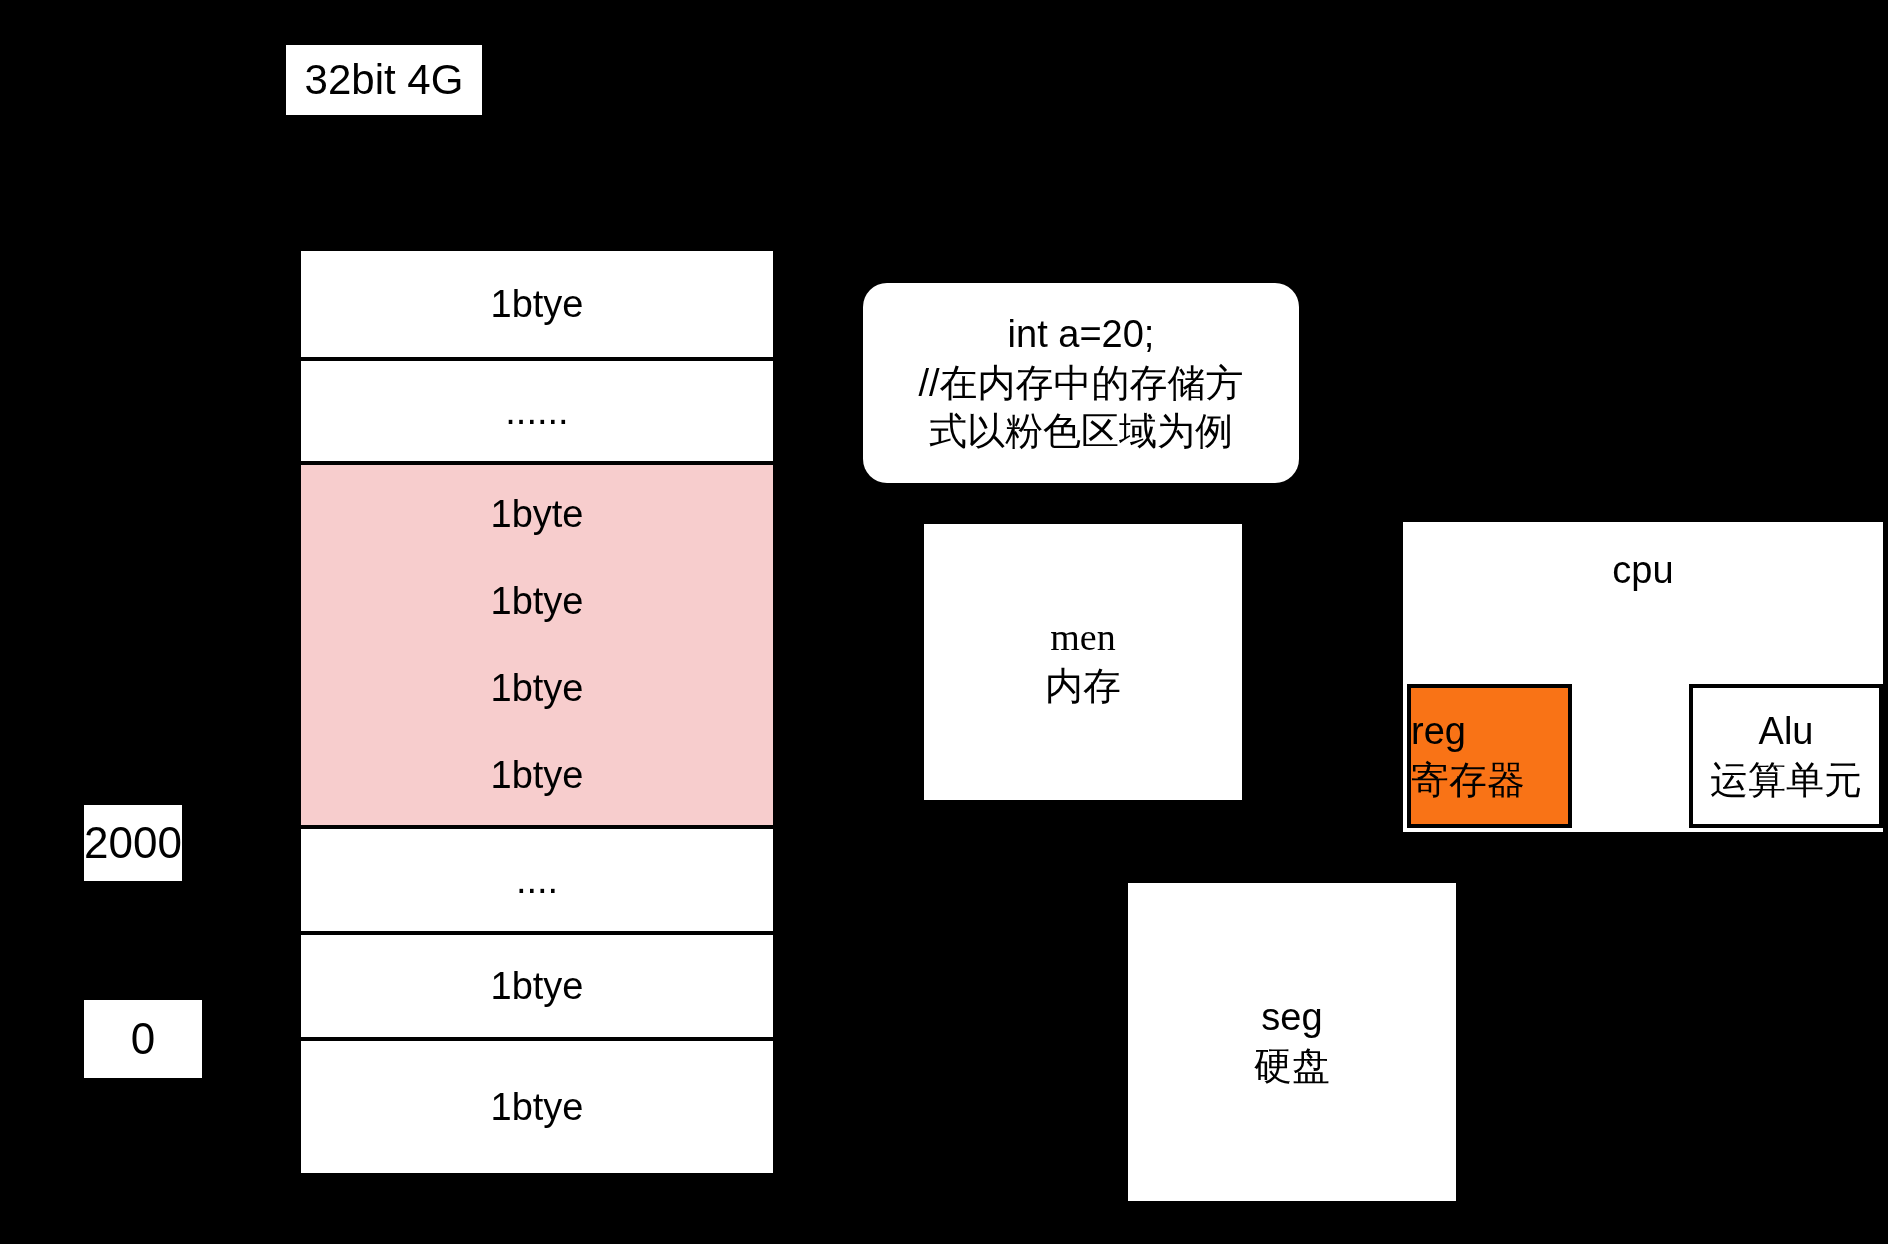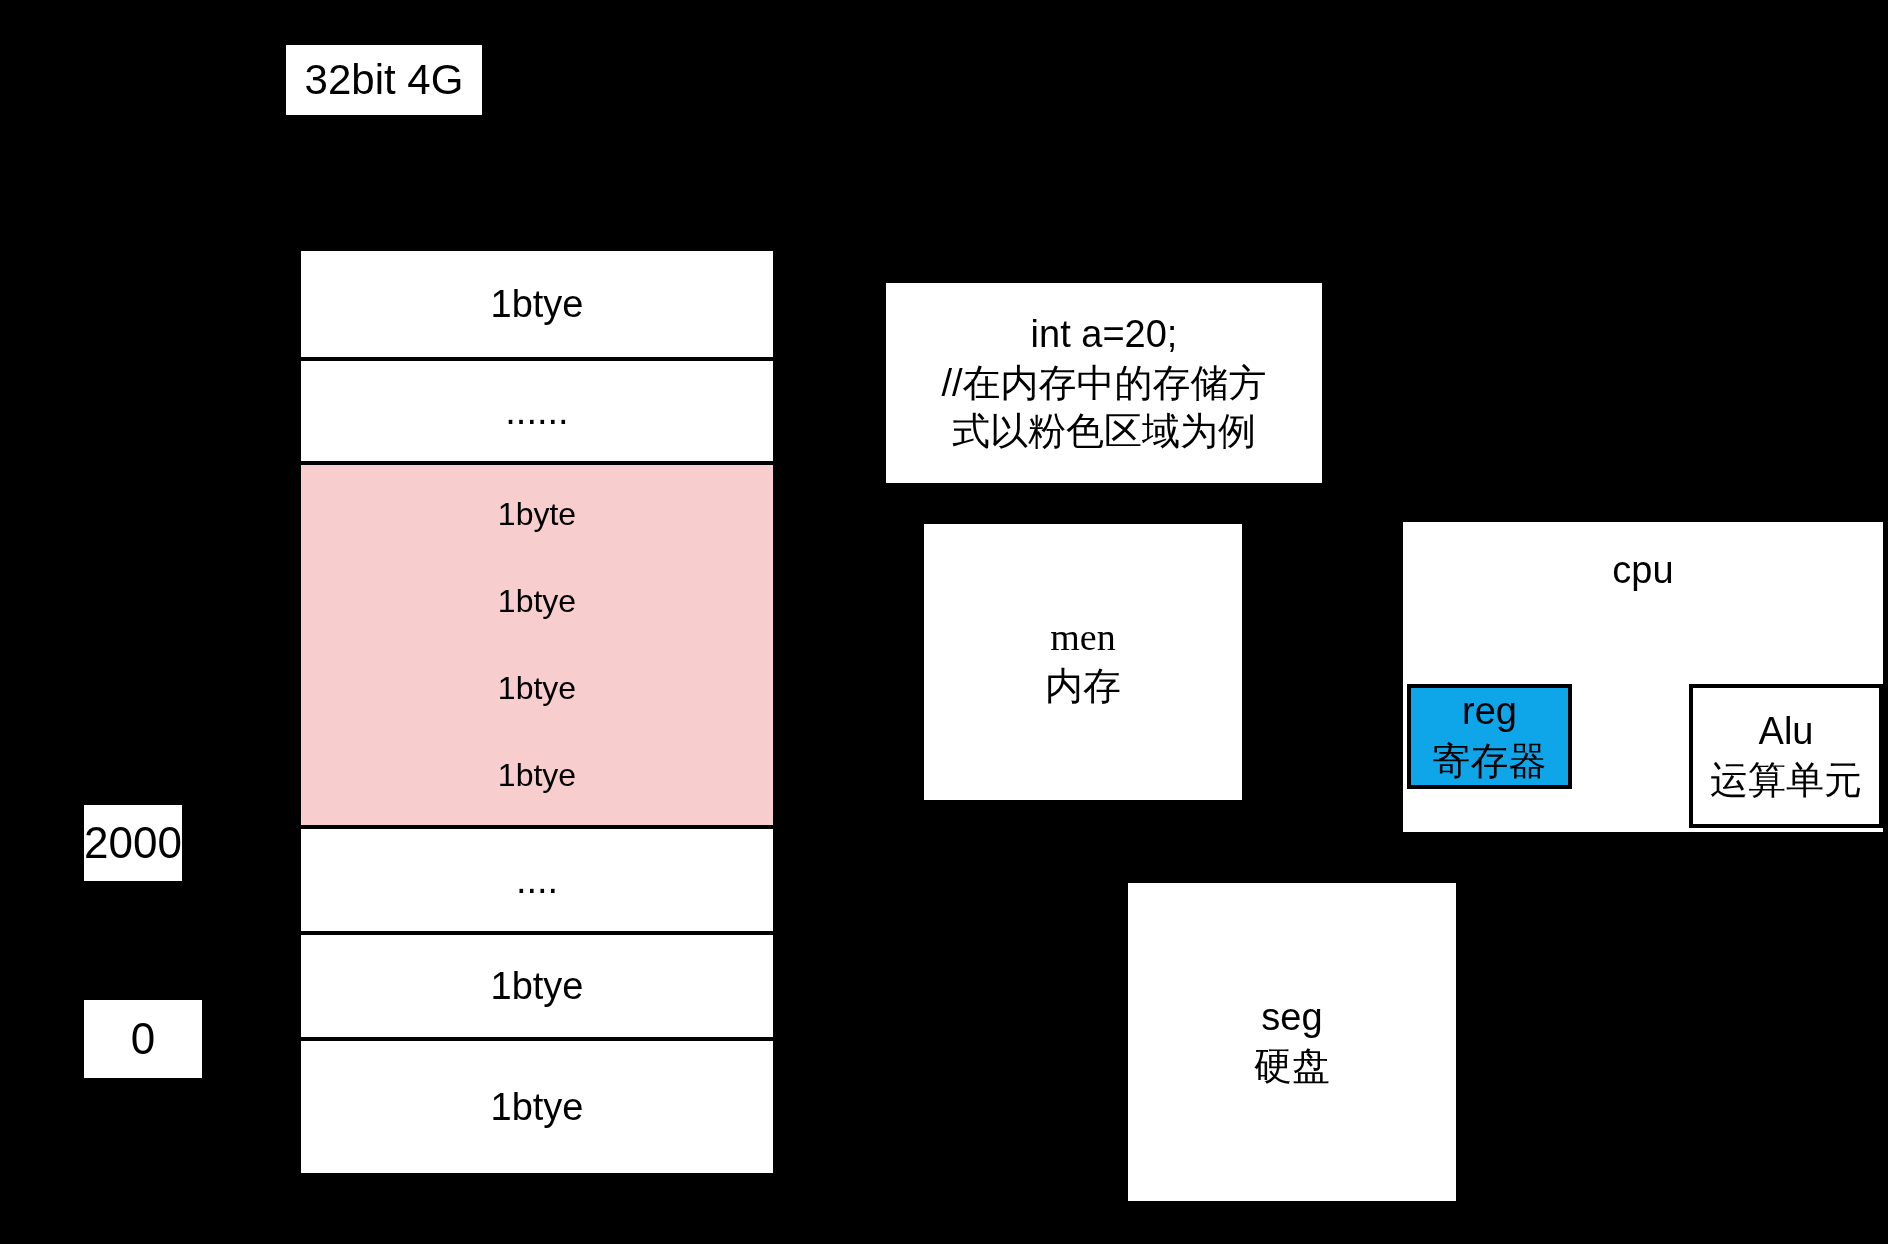--- a/index.html
+++ b/index.html
@@ -15,37 +15,37 @@
   
   #mem-column{position:absolute;left:256px;top:247px;width:480px;height:930px;
               border:4px solid #000;box-sizing:border-box;background:#86efac;}
   .mem-cell{position:absolute;left:0;width:472px;box-sizing:border-box;
             background:#fff;color:#000;display:flex;align-items:center;
             justify-content:center;font-size:38px;border-bottom:4px solid #000;}
   .mem-cell.last{border-bottom:none;}
   .pink-block{position:absolute;left:0;width:472px;box-sizing:border-box;
               background:#f7cdcd;color:#000;border-bottom:4px solid #000;
               display:flex;flex-direction:column;align-items:center;
-              justify-content:space-around;font-size:32px;padding:6px 0;}
+              justify-content:space-around;font-size:38px;padding:6px 0;}
   .pink-block > div{width:100%;text-align:center;}
 
   .note-box{position:absolute;background:#fff;color:#000;font-size:38px;
             display:flex;flex-direction:column;align-items:center;
             justify-content:center;line-height:1.28;box-sizing:border-box;}
   .unit-box{position:absolute;background:#fff;color:#000;font-size:38px;
             display:flex;flex-direction:column;align-items:center;
             justify-content:center;line-height:1.3;box-sizing:border-box;}
 
   #cpu-box{position:absolute;left:1362px;top:522px;width:480px;height:310px;
            background:#fff;color:#000;box-sizing:border-box;}
   #cpu-title{position:absolute;left:0;top:24px;width:480px;text-align:center;
              font-size:38px;line-height:1.3;}
-  #reg-box{position:absolute;left:4px;top:162px;width:165px;height:105px;
-           border:4px solid #000;box-sizing:border-box;background:#0ea5e9;
-           display:flex;flex-direction:column;align-items:center;
+  #reg-box{position:absolute;left:4px;top:162px;width:165px;height:144px;
+           border:4px solid #000;box-sizing:border-box;background:#f97316;
+           display:flex;flex-direction:column;
            justify-content:center;font-size:38px;line-height:1.3;}
   #alu-box{position:absolute;left:286px;top:162px;width:194px;height:144px;
            border:4px solid #000;box-sizing:border-box;background:#fff;
            display:flex;flex-direction:column;align-items:center;
            justify-content:center;font-size:38px;line-height:1.3;}
 </style>
 </head>
 <body>
 
 <div class="stage">
@@ -69,21 +69,21 @@
 
     <div class="mem-cell" style="top:684px;height:106px;">1btye</div>
 
     <div class="mem-cell last" style="top:790px;height:132px;">1btye</div>
   </div>
 
   <div class="chip" id="addr-2000" style="left:43px;top:805px;width:98px;height:76px;font-size:44px;">2000</div>
 
   <div class="chip" id="addr-0" style="left:43px;top:1000px;width:118px;height:78px;font-size:44px;">0</div>
 
-  <div class="note-box" id="note-box" style="left:845px;top:283px;width:436px;height:200px;">
+  <div class="note-box" id="note-box" style="left:822px;top:283px;width:436px;height:200px;border-radius:24px;">
     <div>int a=20;</div>
     <div>//在内存中的存储方</div>
     <div>式以粉色区域为例</div>
   </div>
 
   <div class="unit-box" id="mem-unit-box" style="left:883px;top:524px;width:318px;height:276px;font-family:Liberation Serif, serif;">
     <div>men</div>
     <div>内存</div>
   </div>
 

